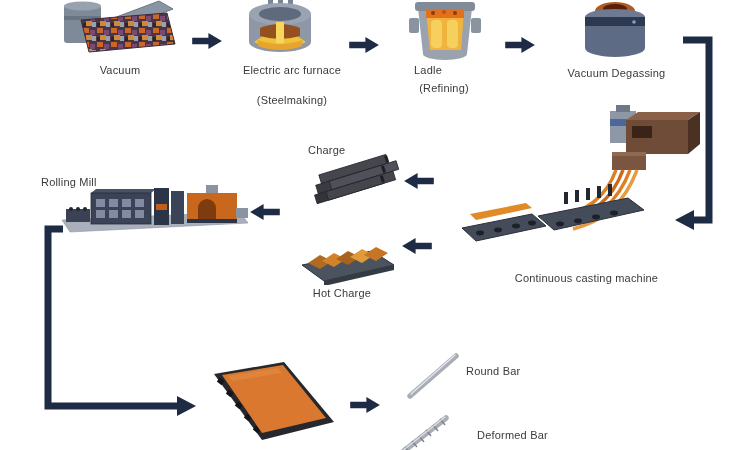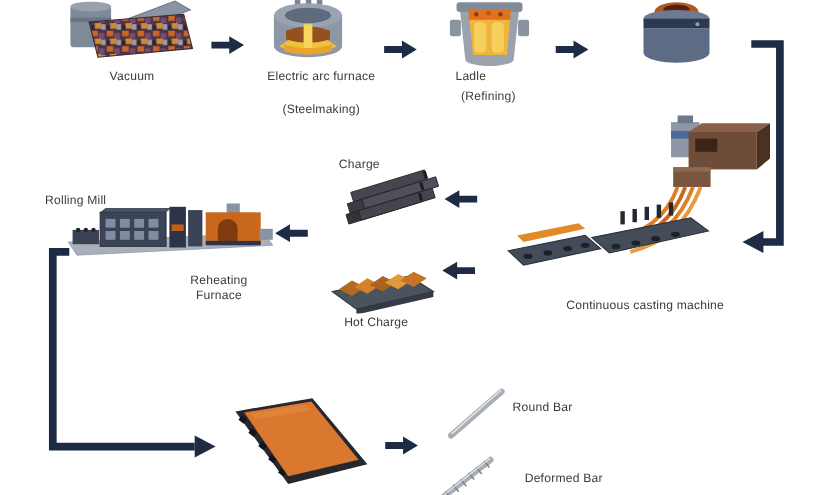--- a/index.html
+++ b/index.html
@@ -111,20 +111,21 @@
   <div class="node" style="left:576px;top:0;">
     <svg width="78" height="62" viewBox="0 0 78 62">
       <ellipse cx="39" cy="11" rx="20" ry="9" fill="#b05a20"></ellipse>
       <ellipse cx="39" cy="9" rx="12" ry="5" fill="#571f0c"></ellipse>
       <ellipse cx="39" cy="17" rx="30" ry="8" fill="#6d7a92"></ellipse>
       <rect x="9" y="17" width="60" height="9" fill="#2c3950"></rect>
       <path d="M9,26 h60 v22 a30,9 0 0 1 -60 0 z" fill="#5d6b84"></path>
       <circle cx="58" cy="22" r="1.8" fill="#8da0c0"></circle>
     </svg>
   </div>
+  <div class="lbl center" style="left:554px;top:67px;width:125px;">Vacuum Degassing</div>
 
   <div class="node" style="left:460px;top:100px;">
     <svg width="245" height="150" viewBox="0 0 245 150">
       <g>
         <rect x="150" y="11" width="26" height="32" fill="#8e97a6"></rect>
         <rect x="150" y="19" width="26" height="7" fill="#4c689a"></rect>
         <rect x="156" y="5" width="14" height="7" fill="#6e7888"></rect>
       </g>
       <polygon points="166,20 178,12 240,12 228,20" fill="#8a6148"></polygon>
       <rect x="166" y="20" width="62" height="34" fill="#6e4c38"></rect>
@@ -231,24 +232,20 @@
       <rect x="111" y="9" width="13" height="33" fill="#3b4357"></rect>
       <g>
         <rect x="146" y="3" width="12" height="10" fill="#8a93a2"></rect>
         <rect x="127" y="11" width="50" height="29" fill="#c9671c"></rect>
         <path d="M138,40 v-14 a9,9 0 0 1 18,0 v14 z" fill="#7e3c0e"></path>
         <rect x="127" y="37" width="50" height="4" fill="#2c3447"></rect>
         <rect x="176" y="26" width="12" height="10" fill="#8a93a2"></rect>
       </g>
     </svg>
   </div>
-  <div class="lbl center" style="left:159px;top:248px;width:80px;line-height:14px;">
-    <span>Reheating</span><br>
-    <span>Furnace</span>
-  </div>
 
   <div class="node" style="left:198px;top:348px;">
     <svg width="140" height="95" viewBox="0 0 140 95">
       <polygon points="16,26 86,14 136,74 64,92" fill="#26282e"></polygon>
       <g fill="#14151a">
         <rect x="20" y="31" width="6" height="5" transform="rotate(38 23 33)"></rect>
         <rect x="29" y="43" width="6" height="5" transform="rotate(38 32 45)"></rect>
         <rect x="38" y="55" width="6" height="5" transform="rotate(38 41 57)"></rect>
         <rect x="47" y="67" width="6" height="5" transform="rotate(38 50 69)"></rect>
         <rect x="56" y="79" width="6" height="5" transform="rotate(38 59 81)"></rect>

